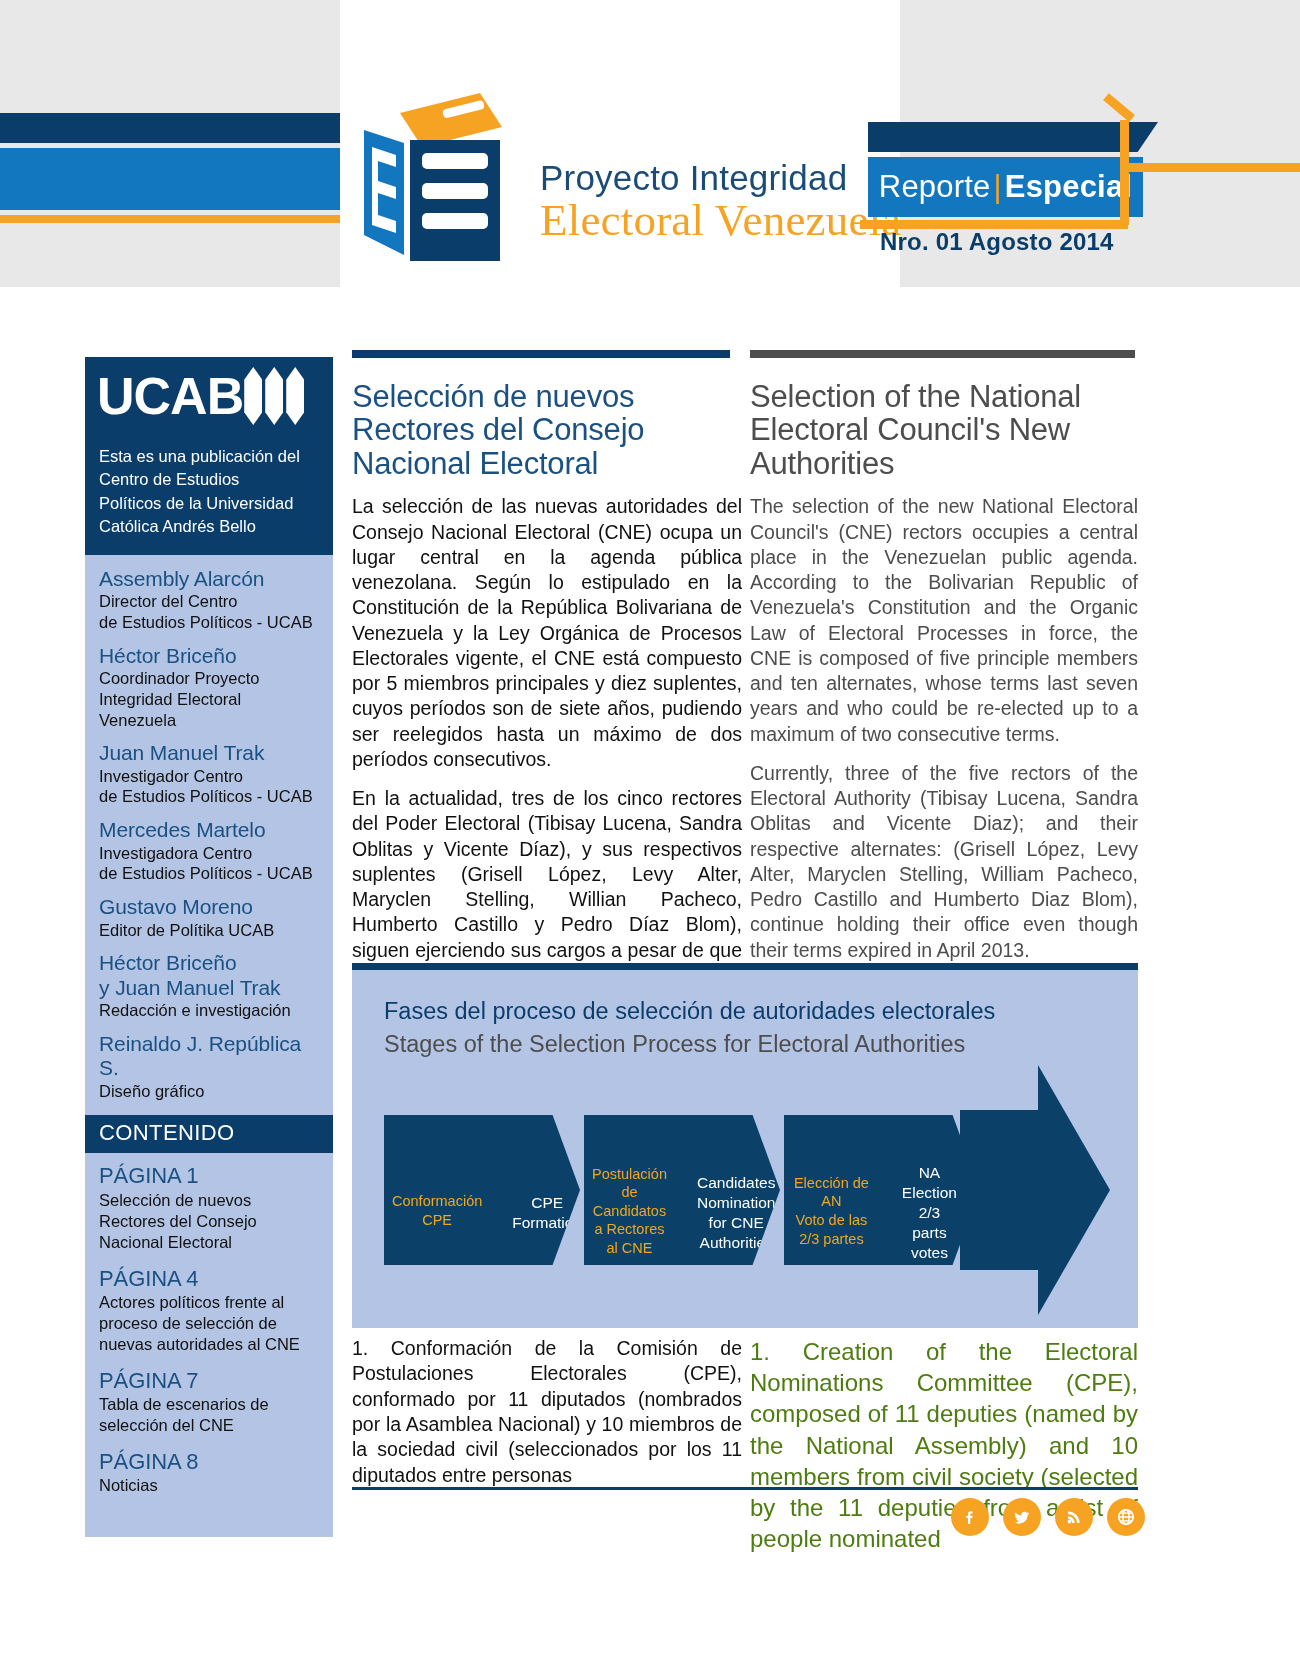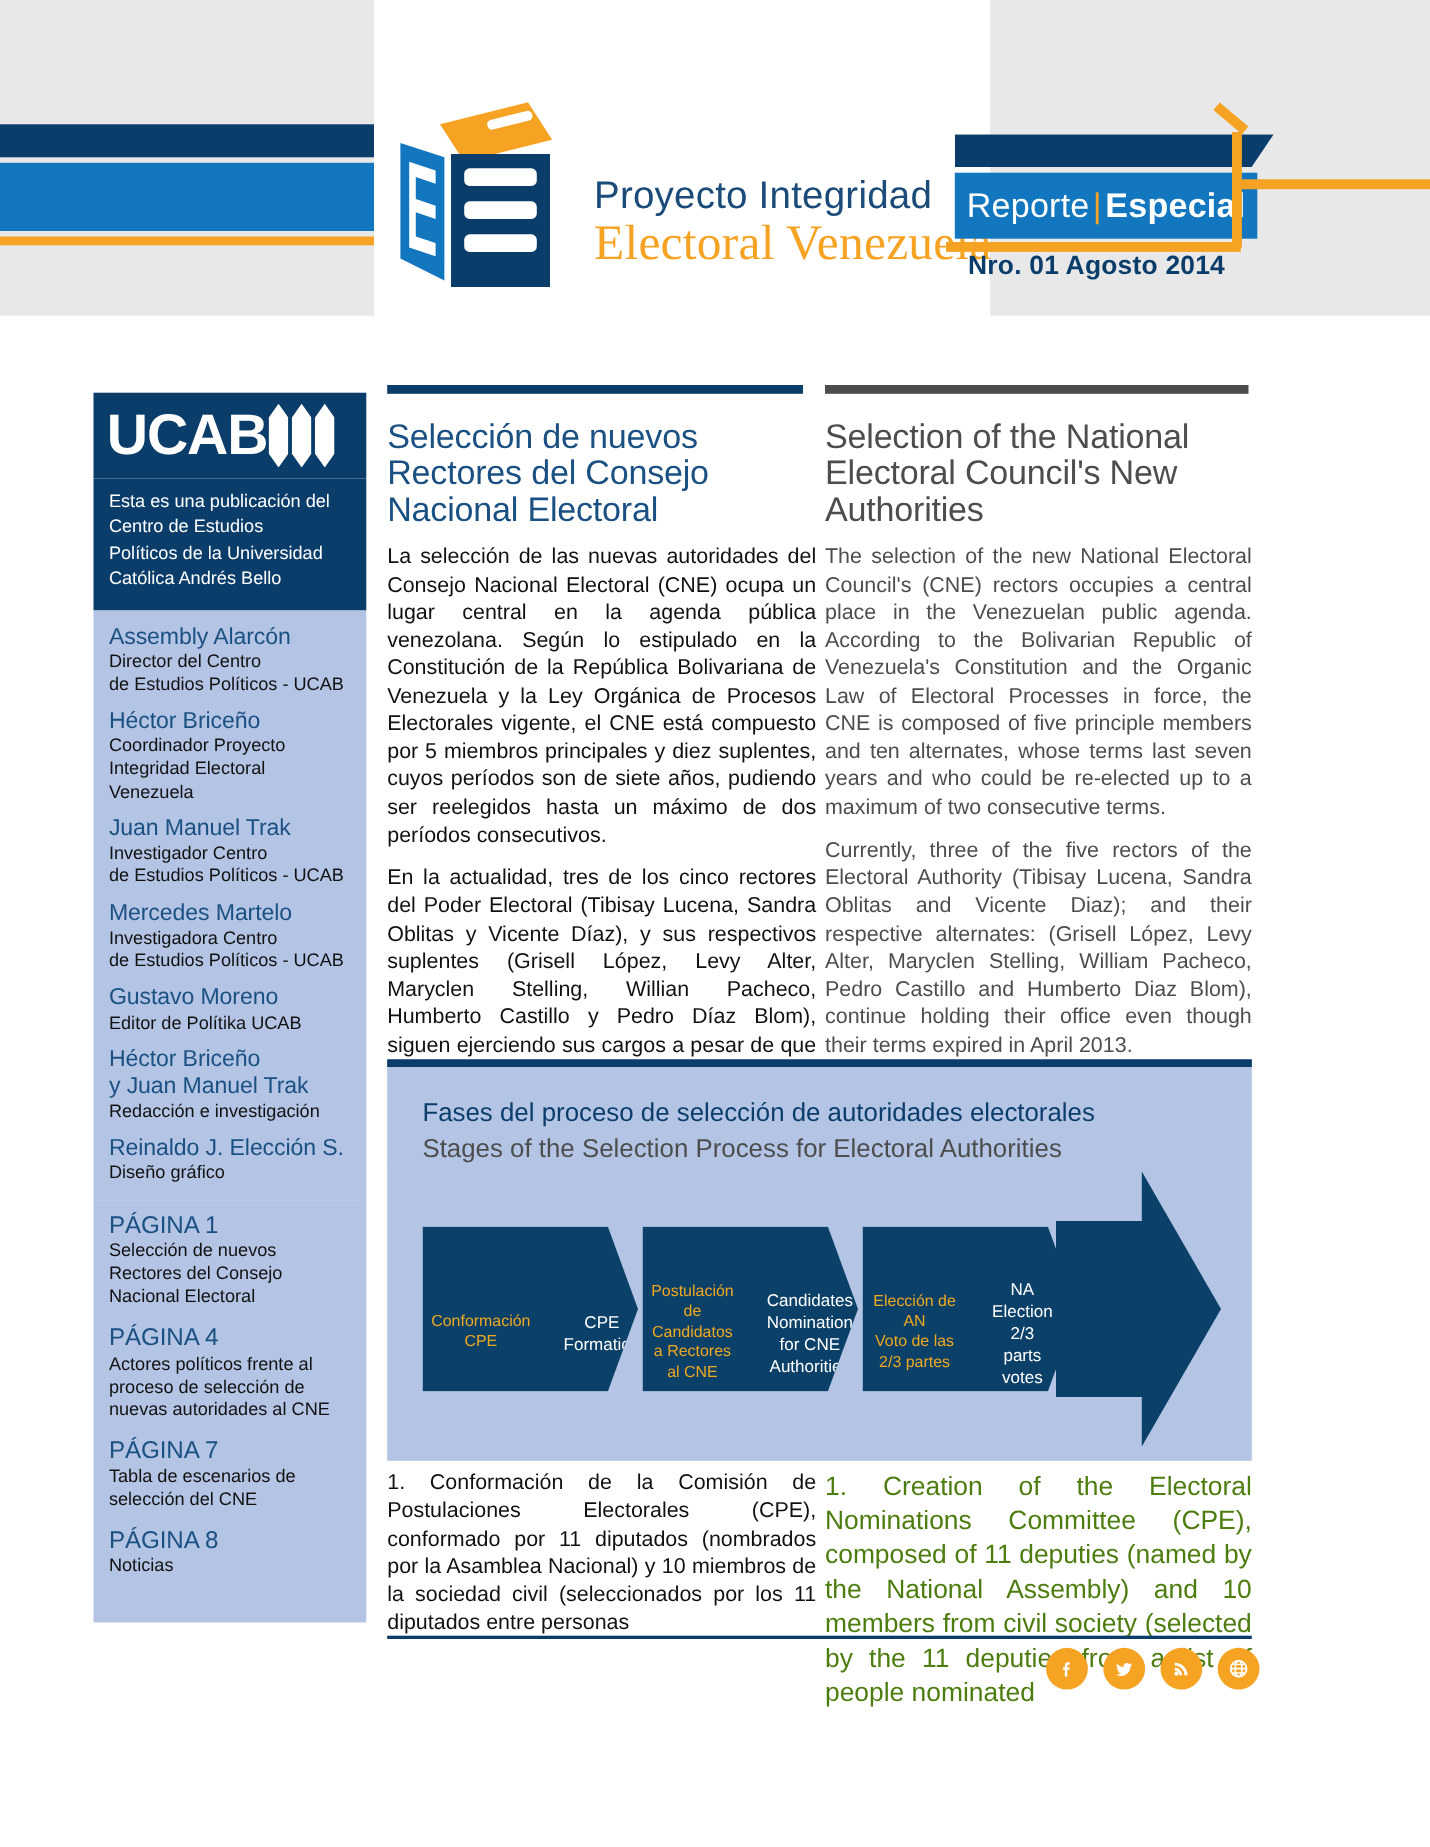--- a/index.html
+++ b/index.html
@@ -346,25 +346,26 @@
     <div class="staff-item">
       <div class="staff-name">Gustavo Moreno</div>
       <div class="staff-role" style="white-space:pre-line">Editor de Polítika UCAB</div>
     </div>
     <div class="staff-item">
       <div class="staff-name" style="white-space:pre-line">Héctor Briceño
 y Juan Manuel Trak</div>
       <div class="staff-role" style="white-space:pre-line">Redacción e investigación</div>
     </div>
     <div class="staff-item">
-      <div class="staff-name">Reinaldo J.  Elección S.</div>
+      <div class="staff-name">Reinaldo J.  República S.</div>
       <div class="staff-role" style="white-space:pre-line">Diseño gráfico</div>
     </div>
   </div>
 
+  <div class="contenido-bar">CONTENIDO</div>
   <div class="toc">
     <div class="toc-item">
       <div class="toc-page">PÁGINA 1</div>
       <div class="toc-desc">Selección de nuevos Rectores del Consejo Nacional Electoral</div>
     </div>
     <div class="toc-item">
       <div class="toc-page">PÁGINA 4</div>
       <div class="toc-desc">Actores políticos frente al proceso de selección de nuevas autoridades al CNE</div>
     </div>
     <div class="toc-item">

